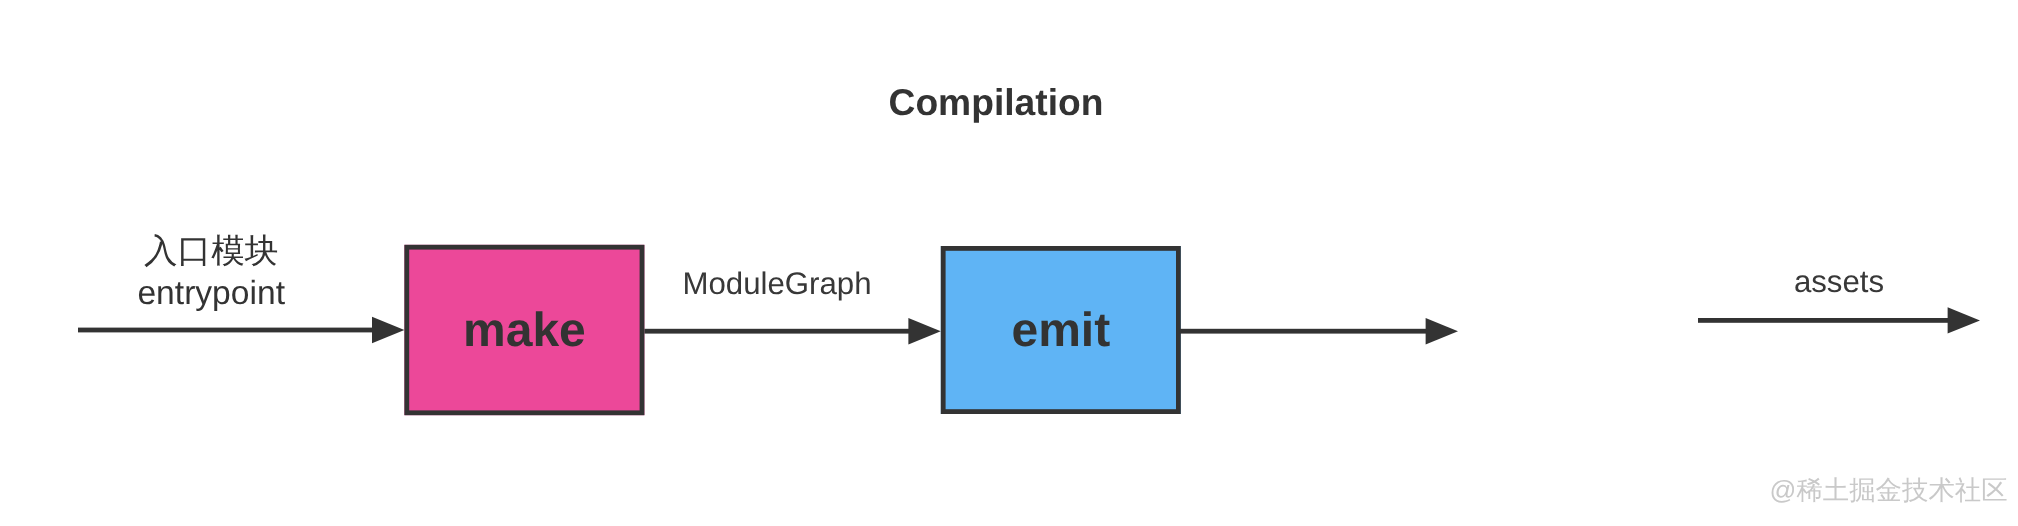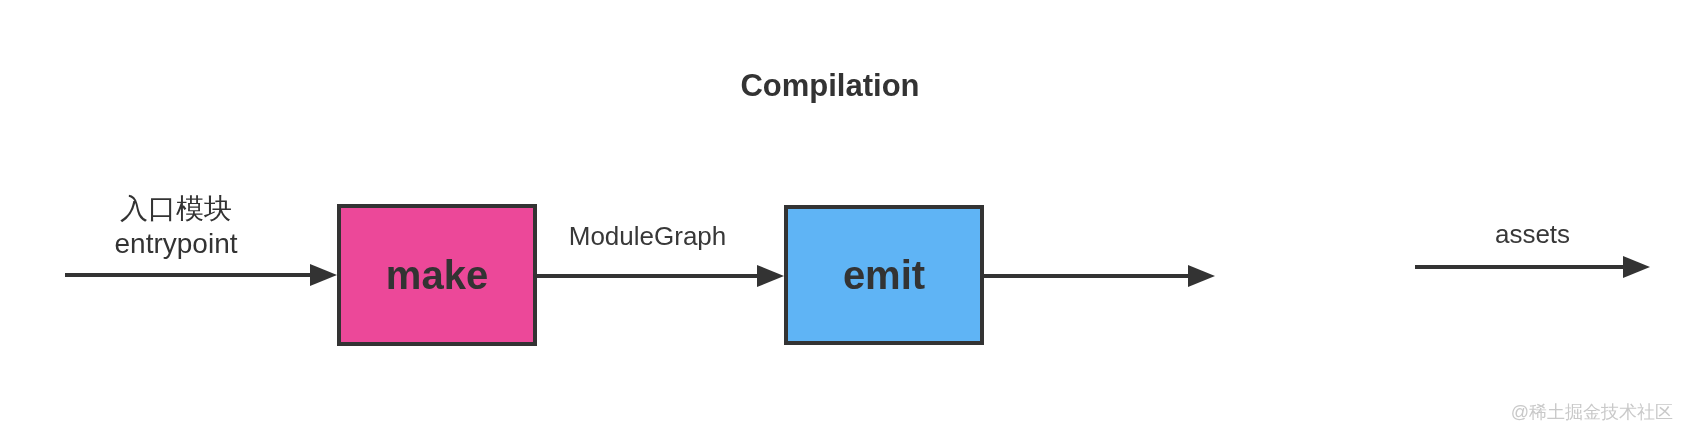--- a/index.html
+++ b/index.html
@@ -74,21 +74,21 @@
     font-size: 26px;
     color: #383838;
   }
   .edge-modulegraph { left: 537px;  top: 221px; width: 221px; }
   .edge-chunkgraph  { left: 983px;  top: 221px; width: 206px; }
   .edge-assets      { left: 1415px; top: 219px; width: 235px; }
   .watermark {
     position: absolute;
     right: 9px;
     bottom: 14px;
-    font-size: 18px;
+    font-size: 22px;
     color: #c9c9c9;
   }
 </style>
 </head>
 <body>
 
 <div class="canvas">
 
   <div class="title">Compilation</div>
 

